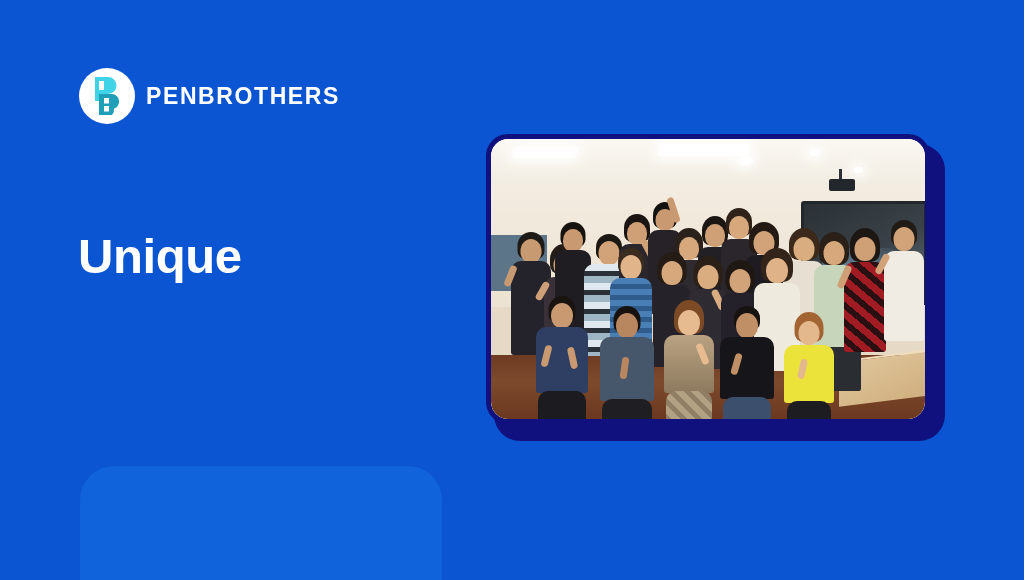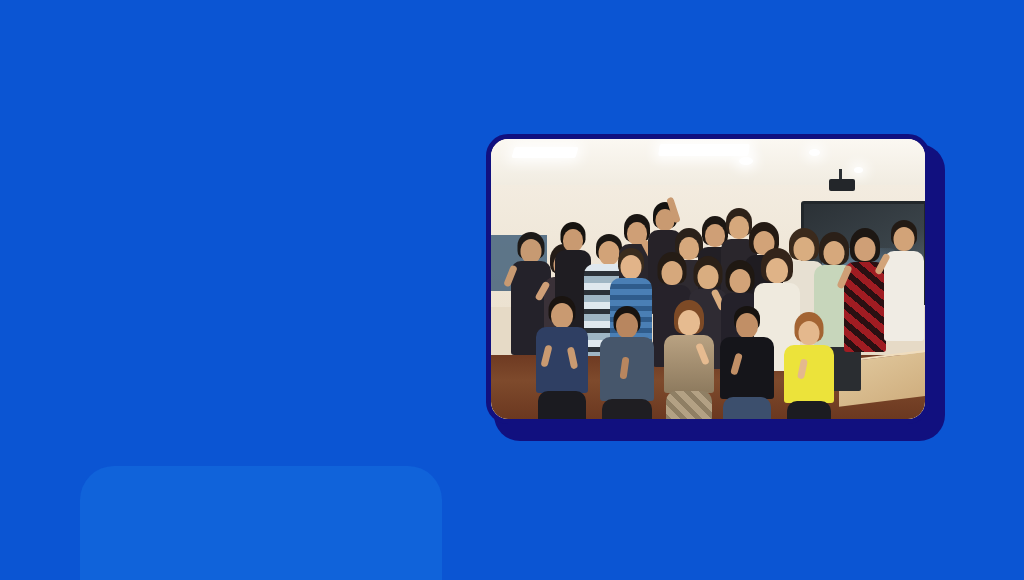--- a/index.html
+++ b/index.html
@@ -194,22 +194,37 @@
     position: absolute; width: 7px; border-radius: 4px;
   }
 </style>
 </head>
 <body>
 
 <div class="slide">
 
   <div class="deco-block"></div>
 
+  <div class="logo">
+    <div class="logo-mark">
+      <svg width="40" height="44" viewBox="0 0 40 44" aria-hidden="true">
+        <g fill="none">
+          <path d="M8 3 h13 a8.5 8.5 0 0 1 0 17 h-6 v7 h-7 z" fill="#3fd3e8"></path>
+          <rect x="12" y="7" width="5" height="9" fill="#ffffff"></rect>
+          <path d="M12 20 h13 a7.5 7.5 0 0 1 2 14.6 a7.5 7.5 0 0 1 -2 6.4 h-13 z" fill="#1f9fb8"></path>
+          <rect x="17" y="24" width="5" height="5.5" fill="#ffffff"></rect>
+          <rect x="17" y="32" width="5" height="5.5" fill="#ffffff"></rect>
+        </g>
+      </svg>
+    </div>
+    <div class="logo-word">PENBROTHERS</div>
+  </div>
 
   <div class="headline">
+    <span class="hl-line">Unique</span>
   </div>
 
   <div class="photo-wrap">
     <div class="photo-shadow"></div>
     <div class="photo-frame">
       <div class="photo-inner">
         <div class="room">
 
           <div class="ceiling"></div>
           <div class="light l1"></div>

